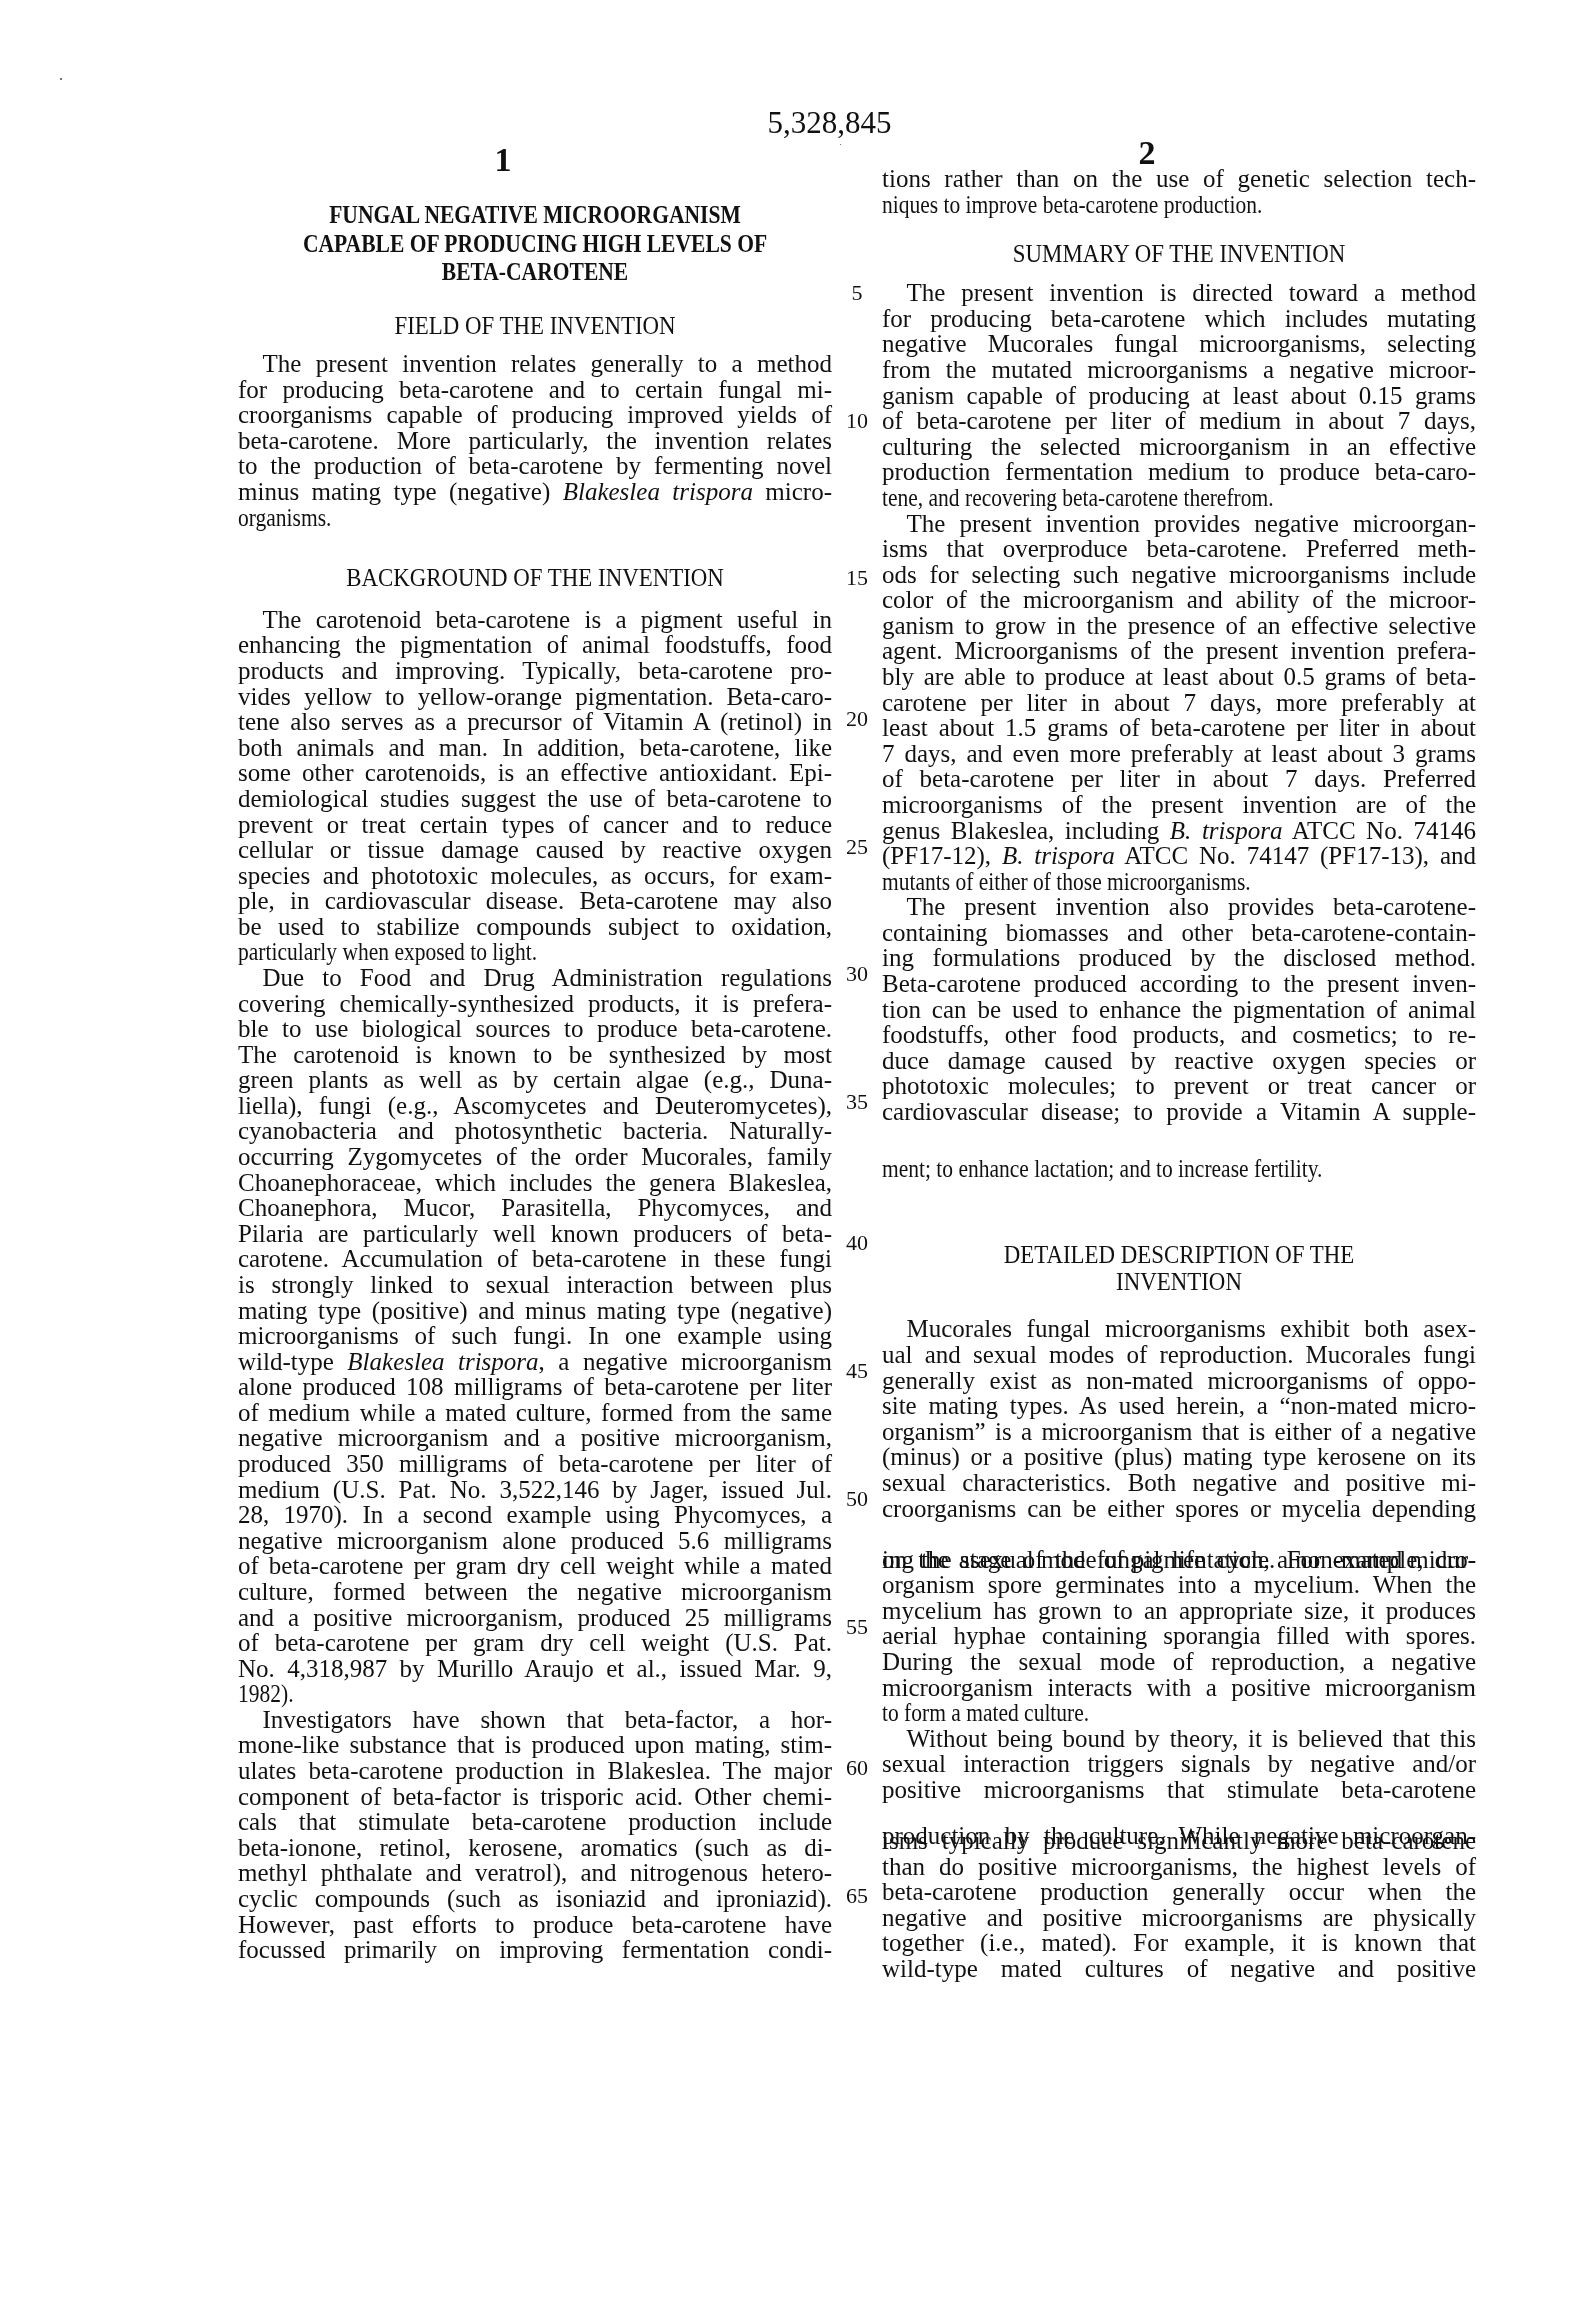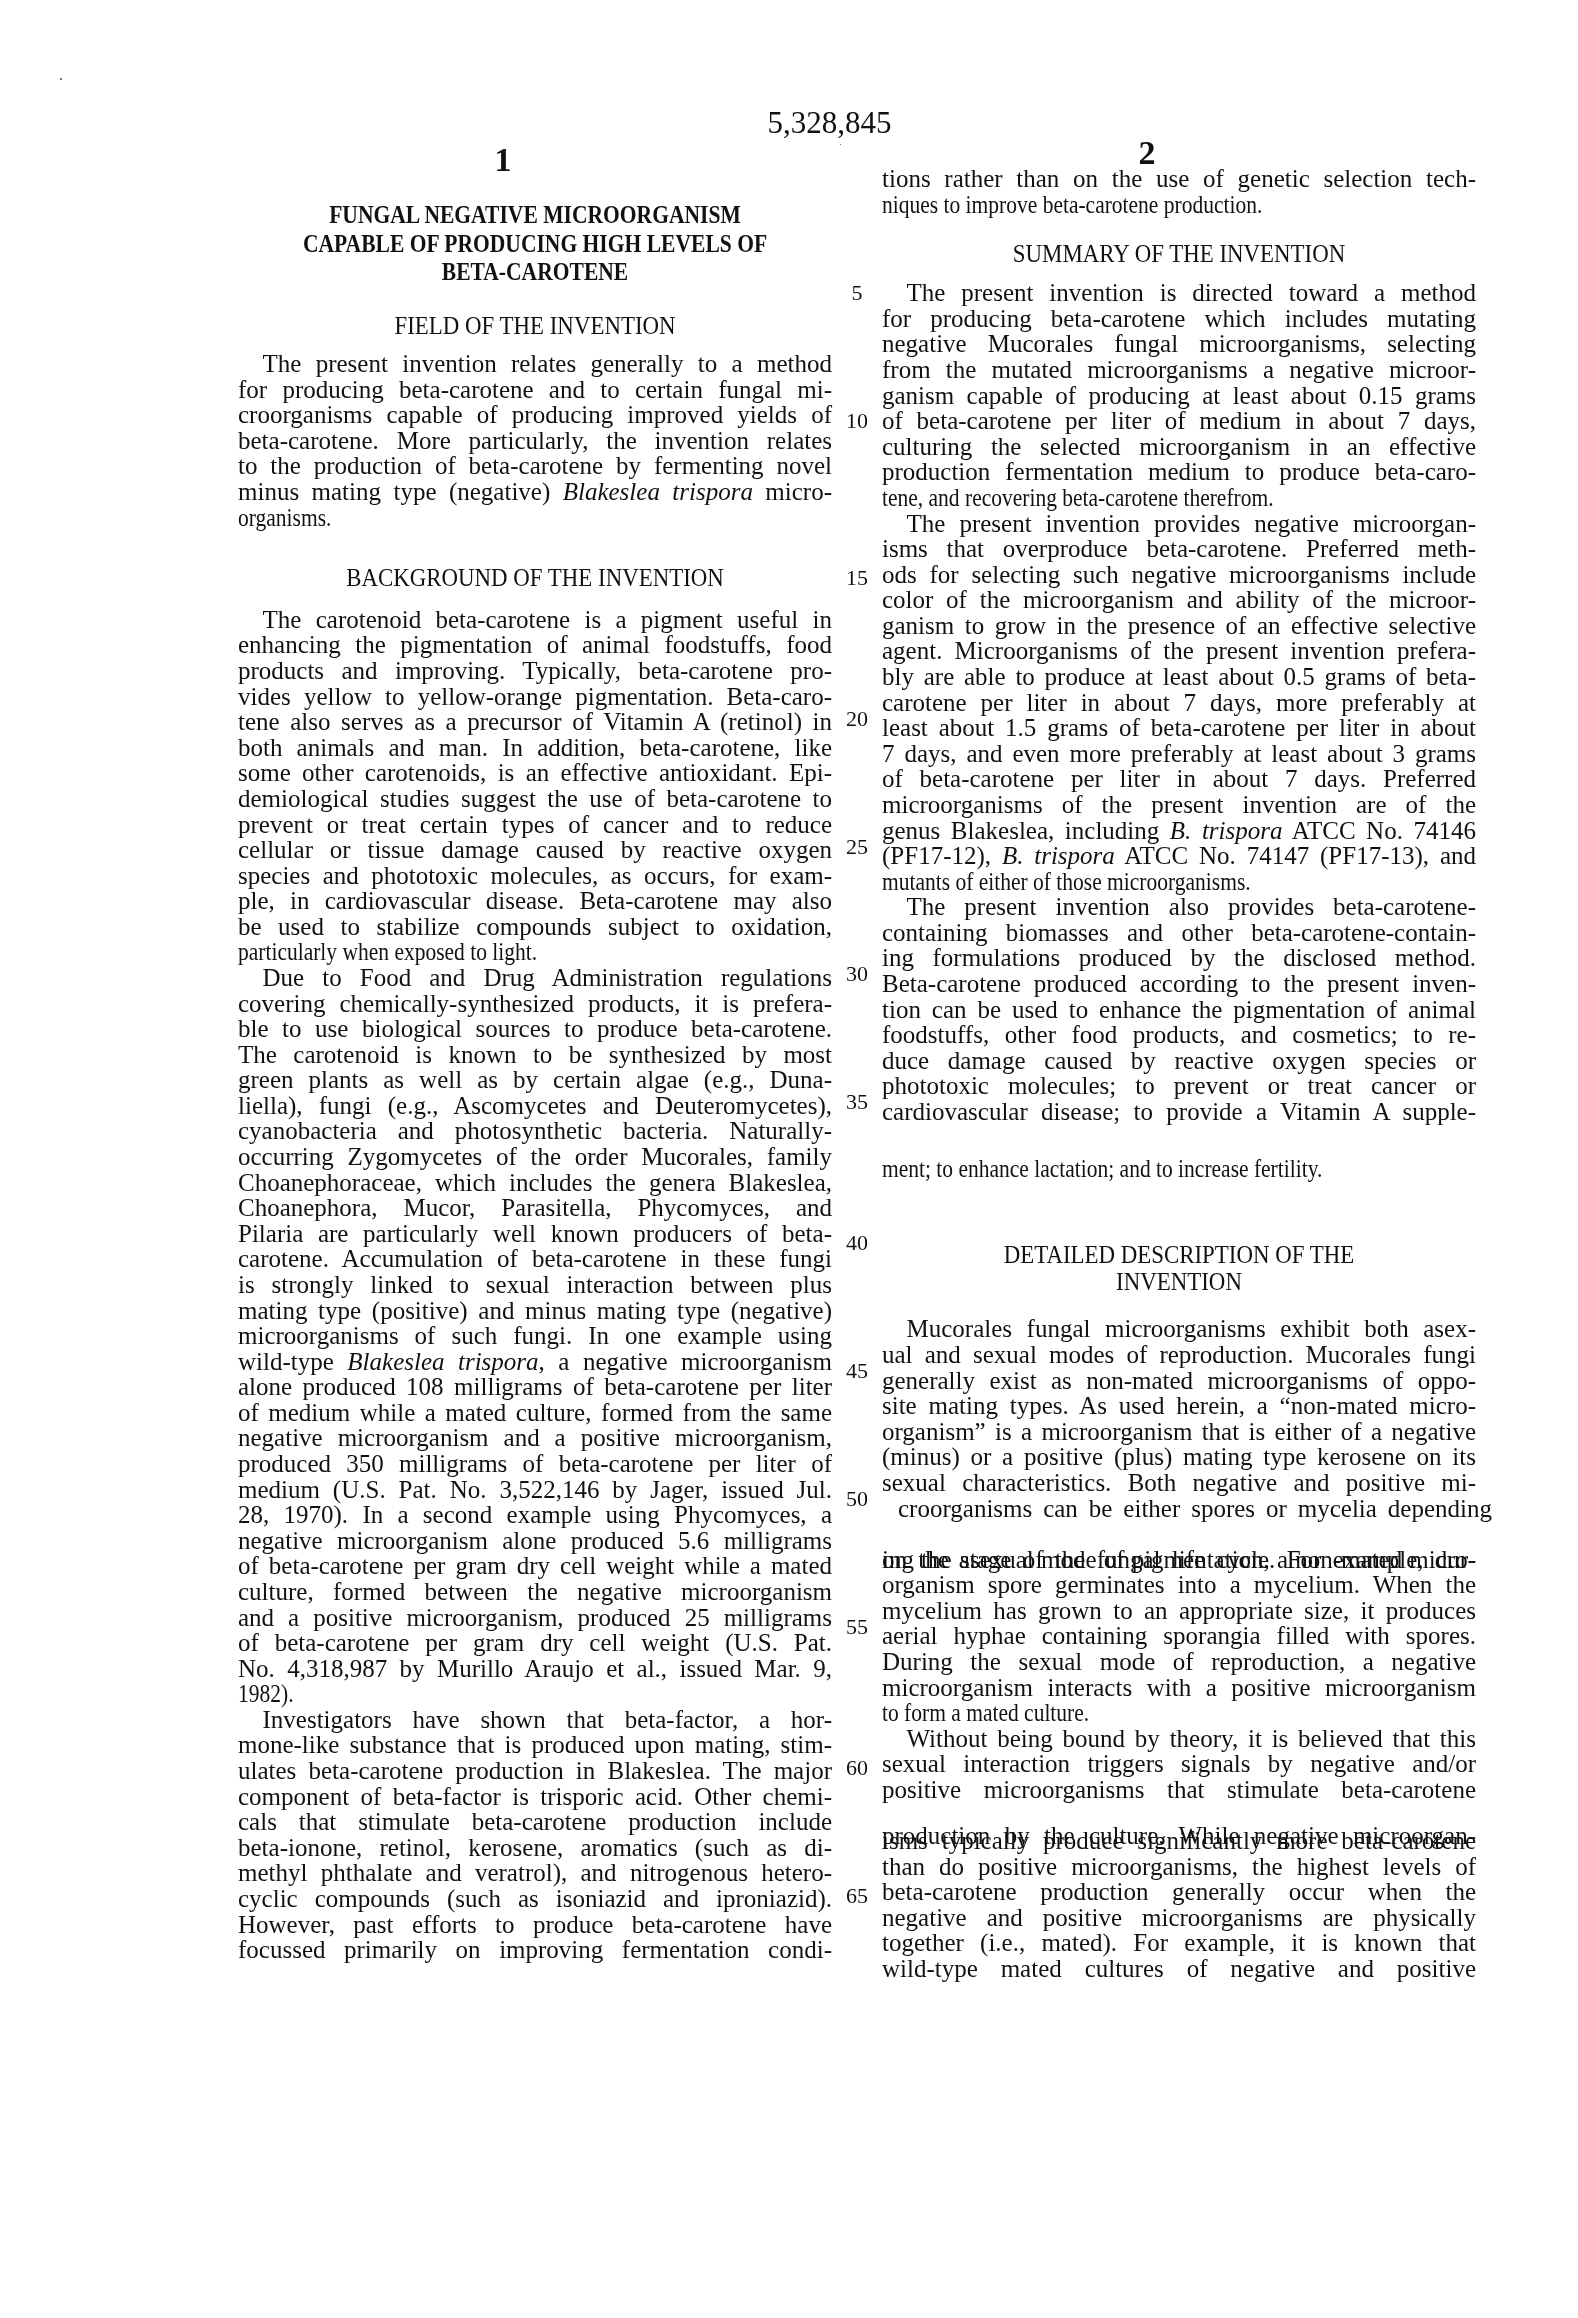--- a/index.html
+++ b/index.html
@@ -142,21 +142,21 @@
       <div class="line" style="top: 1073px;"><span class="inner" style="width: 594px; display: inline-block;">phototoxic molecules; to prevent or treat cancer or</span></div>
       <div class="line" style="top: 1099px;"><span class="inner" style="width: 594px; display: inline-block;">cardiovascular disease; to provide a Vitamin A supple-</span></div>
       <div class="line last" style="top: 1156px;"><span class="inner" style="width: auto; display: inline-block; transform: scaleX(0.86);">ment; to enhance lactation; and to increase fertility.</span></div>
       <div class="line indent" style="top: 1316px;"><span class="inner" style="width: 594px; display: inline-block;">Mucorales fungal microorganisms exhibit both asex-</span></div>
       <div class="line" style="top: 1342px;"><span class="inner" style="width: 594px; display: inline-block;">ual and sexual modes of reproduction. Mucorales fungi</span></div>
       <div class="line" style="top: 1368px;"><span class="inner" style="width: 594px; display: inline-block;">generally exist as non-mated microorganisms of oppo-</span></div>
       <div class="line" style="top: 1393px;"><span class="inner" style="width: 594px; display: inline-block;">site mating types. As used herein, a “non-mated micro-</span></div>
       <div class="line" style="top: 1419px;"><span class="inner" style="width: 594px; display: inline-block;">organism” is a microorganism that is either of a negative</span></div>
       <div class="line" style="top: 1444px;"><span class="inner" style="width: 594px; display: inline-block;">(minus) or a positive (plus) mating type kerosene on its</span></div>
       <div class="line" style="top: 1470px;"><span class="inner" style="width: 594px; display: inline-block;">sexual characteristics. Both negative and positive mi-</span></div>
-      <div class="line" style="top: 1496px;"><span class="inner" style="width: 594px; display: inline-block; margin-left: 16px;">croorganisms can be either spores or mycelia depending</span></div>
+      <div class="line" style="top: 1496px;"><span class="inner" style="width: 594px; display: inline-block;">croorganisms can be either spores or mycelia depending</span></div>
       <div class="line" style="top: 1521px; margin-top: 26px;"><span class="inner" style="width: 594px; display: inline-block;">on the stage of the fungal life cycle. For example, dur-</span></div>
       <div class="line" style="top: 1547px;"><span class="inner" style="width: 594px; display: inline-block;">ing the asexual mode of pigmentation, a non-mated micro-</span></div>
       <div class="line" style="top: 1572px;"><span class="inner" style="width: 594px; display: inline-block;">organism spore germinates into a mycelium. When the</span></div>
       <div class="line" style="top: 1598px;"><span class="inner" style="width: 594px; display: inline-block;">mycelium has grown to an appropriate size, it produces</span></div>
       <div class="line" style="top: 1623px;"><span class="inner" style="width: 594px; display: inline-block;">aerial hyphae containing sporangia filled with spores.</span></div>
       <div class="line" style="top: 1649px;"><span class="inner" style="width: 594px; display: inline-block;">During the sexual mode of reproduction, a negative</span></div>
       <div class="line" style="top: 1675px;"><span class="inner" style="width: 594px; display: inline-block;">microorganism interacts with a positive microorganism</span></div>
       <div class="line last" style="top: 1700px;"><span class="inner" style="width: auto; display: inline-block; transform: scaleX(0.86);">to form a mated culture.</span></div>
       <div class="line indent" style="top: 1726px;"><span class="inner" style="width: 594px; display: inline-block;">Without being bound by theory, it is believed that this</span></div>
       <div class="line" style="top: 1751px;"><span class="inner" style="width: 594px; display: inline-block;">sexual interaction triggers signals by negative and/or</span></div>

